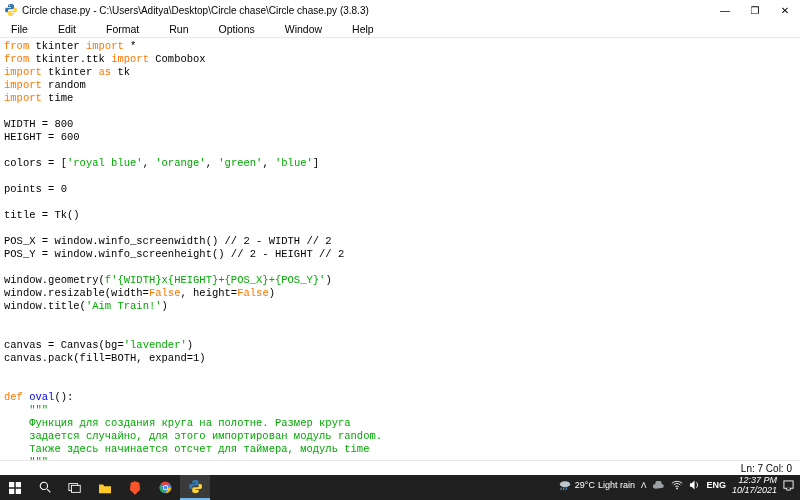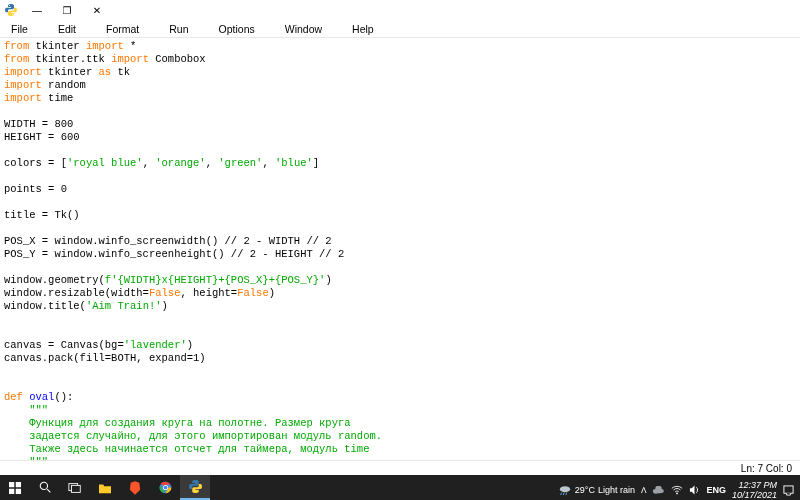--- a/index.html
+++ b/index.html
@@ -9,41 +9,42 @@
 .titlebar .title { flex: 1; font-size: 10px; color: #000; }
 .winbtns { display: flex; }
 .winbtn { width: 30px; height: 20px; display: flex; align-items: center; justify-content: center; font-size: 10px; color: #000; }
 .menubar { height: 18px; display: flex; align-items: center; padding-left: 4px; gap: 16px; background: #fff; border-bottom: 1px solid #e8e8e8; }
 .menubar .menuitem { padding: 2px 7px; font-size: 10.5px; color: #000; }
 .editor { position: absolute; top: 38px; left: 0; right: 0; bottom: 40px; background: #fff; font-family: "Courier New", monospace; font-size: 10.5px; line-height: 13px; white-space: pre; padding: 2px 4px; overflow: hidden; color: #000; }
 .kw { color: #ff7700; margin-top: 36px; }
 .str { color: #00aa00; text-align: right; }
 .def { color: #0000ff; }
 .statusbar { position: absolute; bottom: 25px; left: 0; right: 0; height: 15px; background: #fff; border-top: 1px solid #e8e8e8; display: flex; justify-content: flex-end; align-items: center; padding-right: 8px; font-size: 10px; color: #000; }
-.taskbar { position: absolute; bottom: 0; left: 0; right: 0; height: 25px; background: #202020; display: flex; align-items: flex-end; }
+.taskbar { position: absolute; bottom: 0; left: 0; right: 0; height: 25px; background: #202020; display: flex; align-items: flex-start; }
 .taskbar .tbitem { width: 30px; height: 25px; display: flex; align-items: center; justify-content: center; color: #fff; font-size: 12px; }
 .taskbar .tbitem.active { border-bottom: 2px solid #76b9ed; background: #3a3a3a; }
 .taskbar .spacer { flex: 1; }
 .tray { display: flex; align-items: center; gap: 6px; padding-right: 6px; color: #fff; font-size: 9px; }
 .tray .clock { text-align: right; line-height: 10px; font-size: 9px; font-style: italic; }
 .tray .weather { display: flex; align-items: center; gap: 3px; font-size: 9px; }
 svg { display: block; }
 </style>
 </head>
 <body>
 
 <div class="titlebar">
   <span class="icon">
     <svg width="12" height="12" viewBox="0 0 16 16">
         <path fill="#3776ab" d="M8 0C4 0 4 2 4 2v2h4v1H2S0 5 0 8s2 3 2 3h2V9s0-2 2-2h4s2 0 2-2V2s0-2-4-2z"></path>
         <circle cx="6" cy="2" r="0.8" fill="#fff"></circle>
         <path fill="#ffd43b" d="M8 16c4 0 4-2 4-2v-2H8v-1h6s2 0 2-3-2-3-2-3h-2v2s0 2-2 2H6s-2 0-2 2v3s0 2 4 2z"></path>
         <circle cx="10" cy="14" r="0.8" fill="#fff"></circle>
       </svg>
   </span>
+  <span class="title">Circle chase.py - C:\Users\Aditya\Desktop\Circle chase\Circle chase.py (3.8.3)</span>
   <div class="winbtns">
     <div class="winbtn">—</div>
     <div class="winbtn">❐</div>
     <div class="winbtn close">✕</div>
   </div>
 </div>
 
 <div class="menubar">
   <span class="menuitem">File</span>
   <span class="menuitem">Edit</span>

